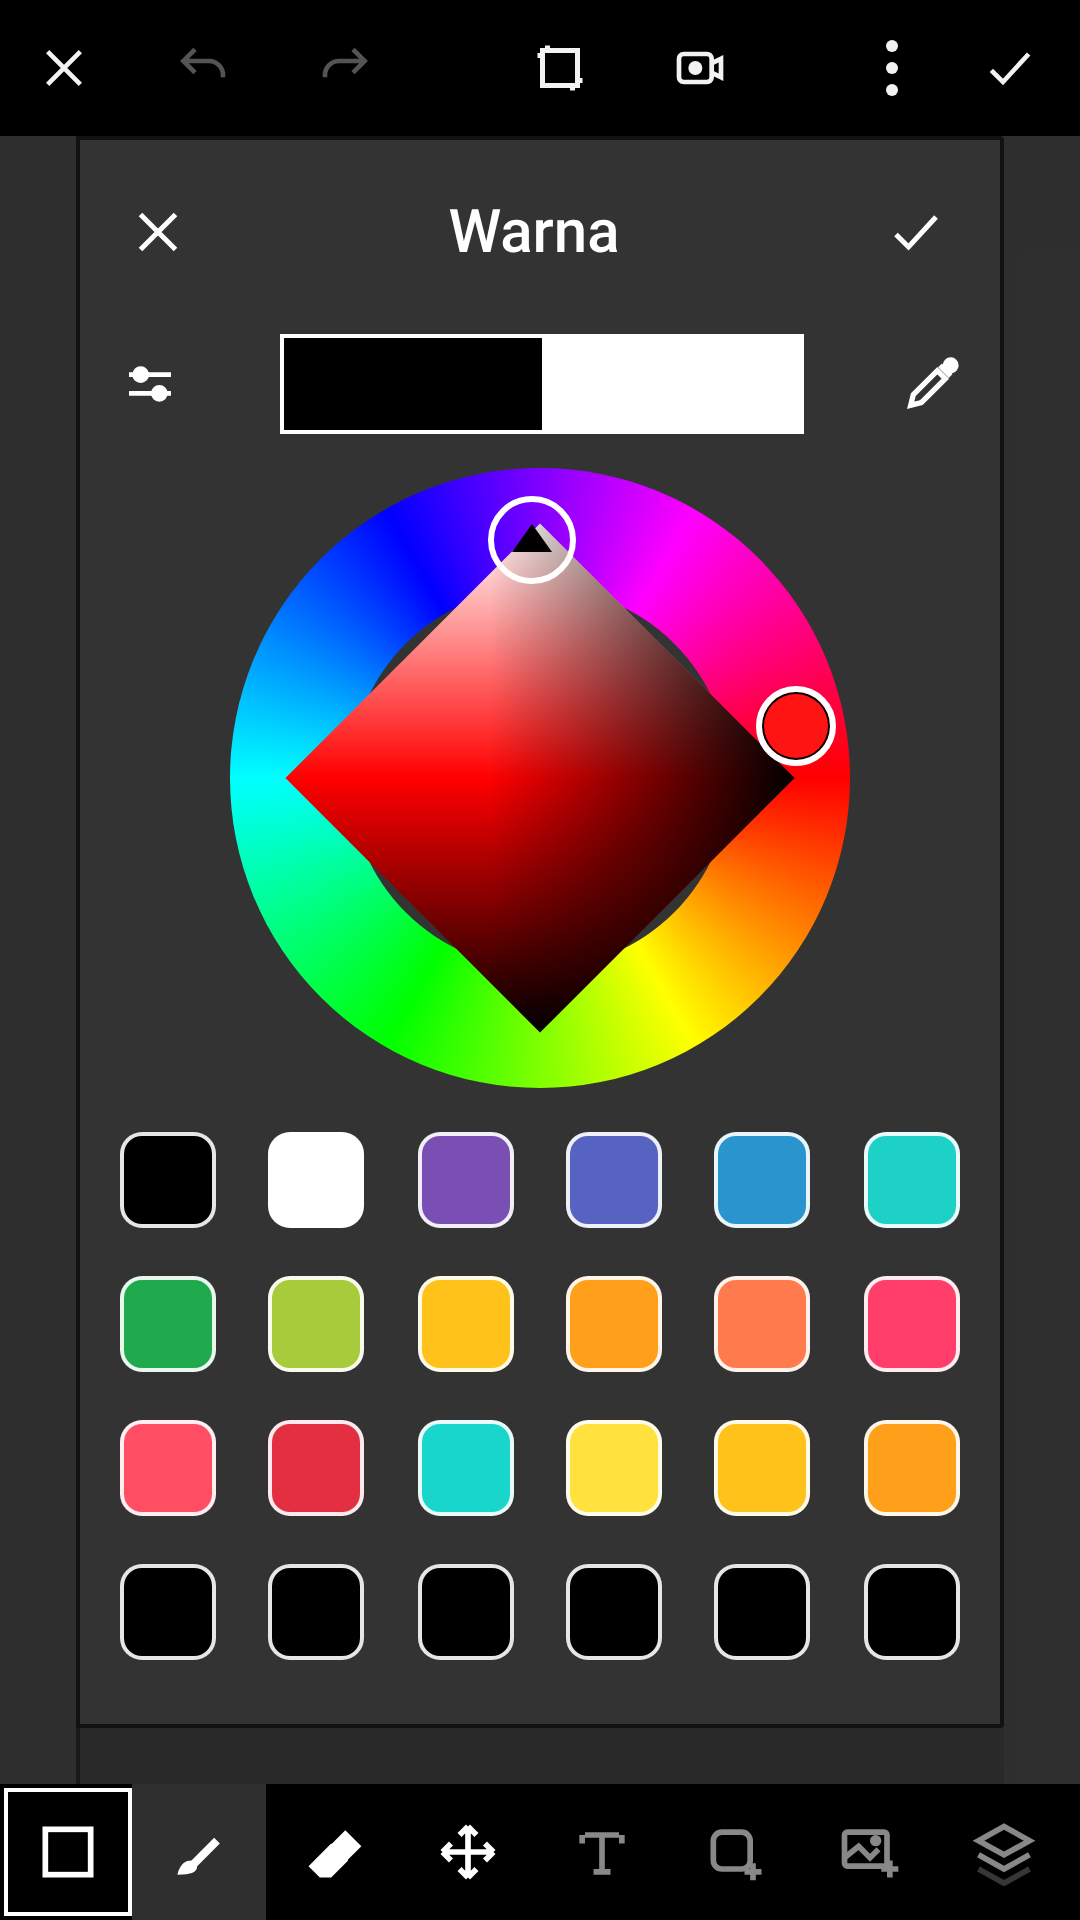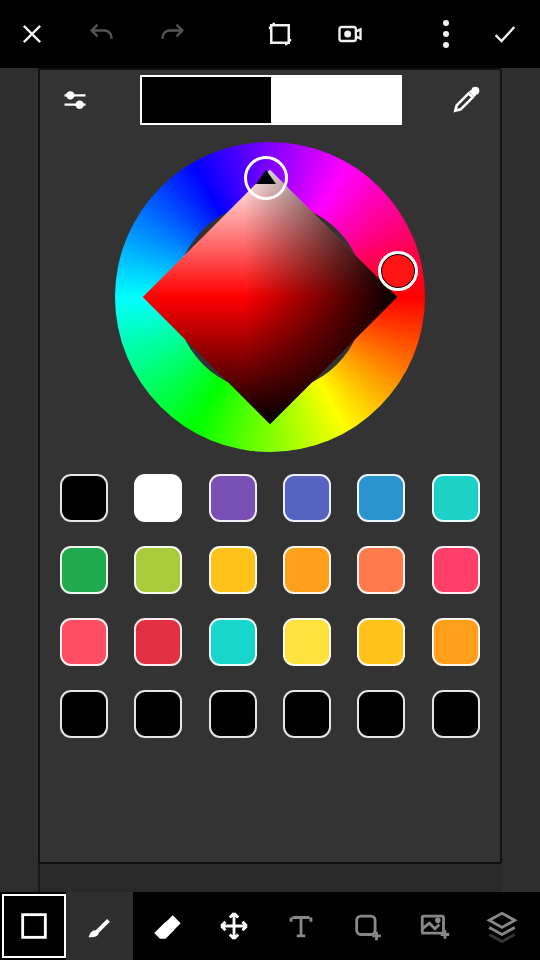--- a/index.html
+++ b/index.html
@@ -115,20 +115,33 @@
       </span>
     </div>
   </div>
 
   <div class="canvas">
       <div class="edge-l"></div>
     </div>
   <div class="scrim"></div>
 
   <div class="panel">
+    <div class="p-head">
+      <span>
+        <svg width="30" height="30" viewBox="0 0 24 24" stroke="#fff" stroke-width="2" fill="none">
+            <path d="M5 5 L19 19 M19 5 L5 19"></path>
+          </svg>
+      </span>
+      <div class="p-title">Warna</div>
+      <span>
+        <svg width="36" height="30" viewBox="0 0 24 24" stroke="#fff" stroke-width="2" fill="none">
+            <path d="M4 13 L9 18 L20 6"></path>
+          </svg>
+      </span>
+    </div>
 
     <div class="sw-row">
       <span>
         <svg width="34" height="28" viewBox="0 0 24 24" stroke="#fff" stroke-width="2" fill="none">
           <path d="M3 8 H21 M3 16 H21"></path>
             <circle cx="8" cy="8" r="2.6" fill="#fff"></circle>
             <circle cx="16" cy="16" r="2.6" fill="#fff"></circle>
         </svg>
       </span>
       <div class="dual">

